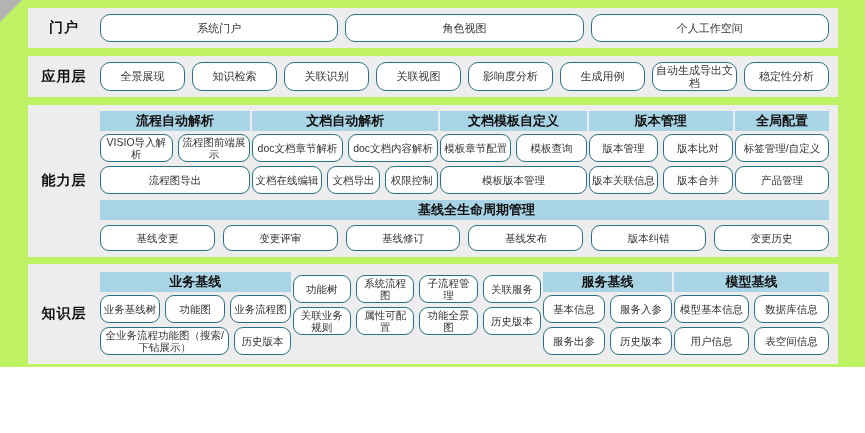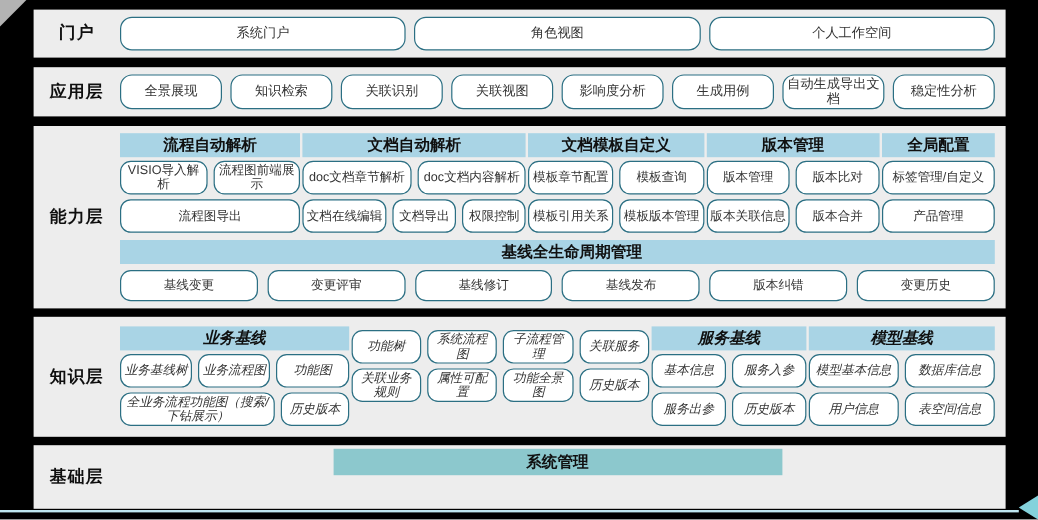--- a/index.html
+++ b/index.html
@@ -1,17 +1,17 @@
 <!DOCTYPE html>
 <html><head>
 <meta charset="utf-8">
 <style>
   html,body{margin:0;padding:0;background:#fff;}
   .canvas{
-    position:relative;width:865px;height:433px;background:#000000;overflow:hidden;
+    position:relative;width:865px;height:367px;background:#bef264;overflow:hidden;
     font-family:"Liberation Sans","DejaVu Sans",sans-serif;
   }
   .corner-tri{position:absolute;top:0;left:0;width:0;height:0;
     border-top:22px solid #b3b3b3;border-right:22px solid transparent;}
   .band{position:absolute;left:28px;width:810px;background:#ededed;display:flex;}
   .b1{top:8px;height:40px}
   .b2{top:56px;height:41px}
   .b3{top:105px;height:152px}
   .b4{top:264px;height:100px}
   .b5{top:371px;height:53px}
@@ -104,21 +104,20 @@
               <div class="btn">权限控制</div>
             </div>
         </div>
         <div class="group cg3">
           <div class="ghead">文档模板自定义</div>
           <div class="row r1">
               <div class="btn">模板章节配置</div>
               <div class="btn">模板查询</div>
             </div>
           <div class="row r2">
-              <div class="btn">模板引用关系</div>
               <div class="btn">模板版本管理</div>
             </div>
         </div>
         <div class="group cg4">
           <div class="ghead">版本管理</div>
           <div class="row r1">
               <div class="btn">版本管理</div>
               <div class="btn">版本比对</div>
             </div>
           <div class="row r2">
@@ -144,27 +143,27 @@
           <div class="btn">基线发布</div>
           <div class="btn">版本纠错</div>
           <div class="btn">变更历史</div>
         </div>
     </div>
   </section>
 
   <section class="band b4">
     <div class="layer-label">知识层</div>
     <div class="content">
-      <div class="groups-row" style="flex:1;min-width:0;font-style:italic;">
+      <div class="groups-row" style="flex:1;min-width:0;">
         <div class="group kg1">
           <div class="ghead">业务基线</div>
           <div class="row r1">
               <div class="btn">业务基线树</div>
+              <div class="btn">功能图</div>
               <div class="btn">业务流程图</div>
-              <div class="btn">功能图</div>
             </div>
           <div class="row r2">
               <div class="btn">全业务流程功能图（搜索/下钻展示）</div>
               <div class="btn">历史版本</div>
             </div>
         </div>
         <div class="group kg2">
           <div class="row r1">
               <div class="btn">功能树</div>
               <div class="btn">系统流程图</div>

